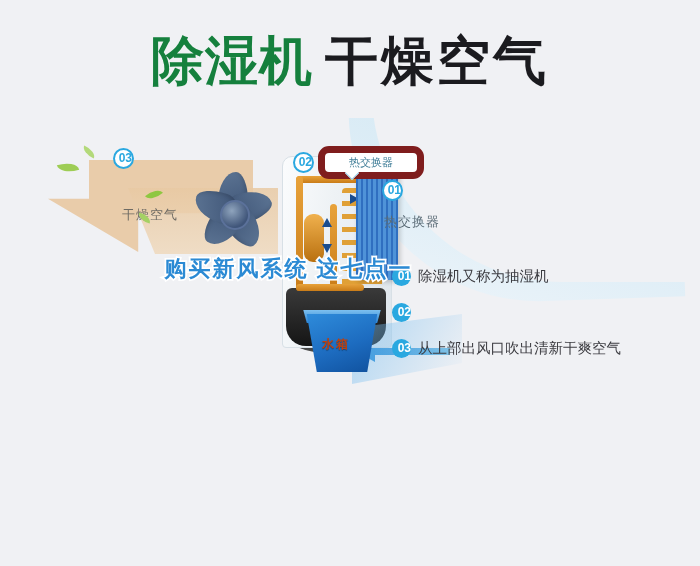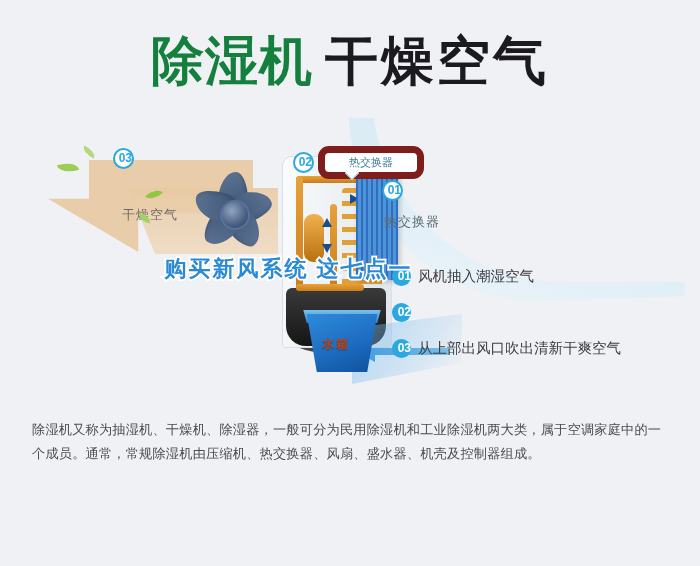--- a/index.html
+++ b/index.html
@@ -480,32 +480,31 @@
     </div>
 
     <div class="callout-03">
       <span class="badge hollow">03</span>
     </div>
   </div>
 
   <div class="legend">
     <div class="legend-row">
       <span class="badge">01</span>
-      <span>风机抽入潮湿空气</span>
+      <span>除湿机又称为抽湿机</span>
     </div>
     <div class="legend-row">
       <span class="badge">02</span>
     </div>
     <div class="legend-row">
       <span class="badge">03</span>
       <span>从上部出风口吹出清新干爽空气</span>
     </div>
   </div>
 
   <div class="watermark">
     <span class="wm-line">购买新风系统 这七点一</span>
   </div>
 
   <div class="copy">
-    <p>除湿机又称为抽湿机、干燥机、除湿器，一般可分为民用除湿机和工业除湿机两大类，属于空调家庭中的一个成员。通常，常规除湿机由压缩机、热交换器、风扇、盛水器、机壳及控制器组成。</p>
   </div>
 
 </div>
 
 </body></html>

